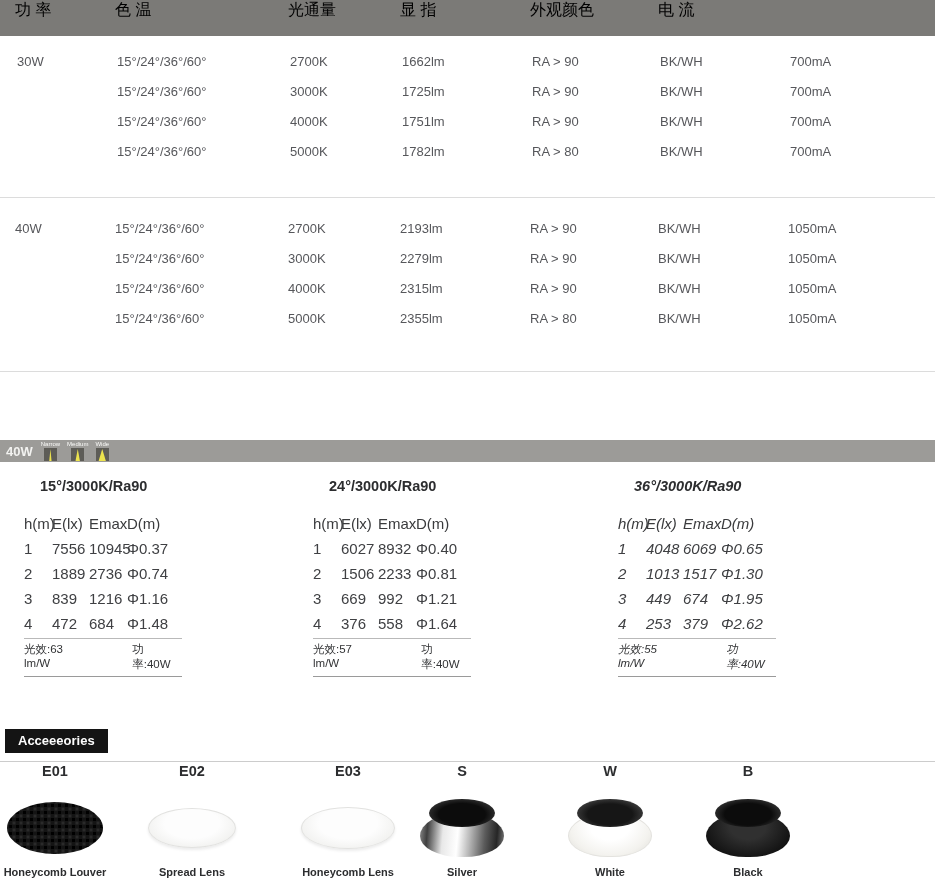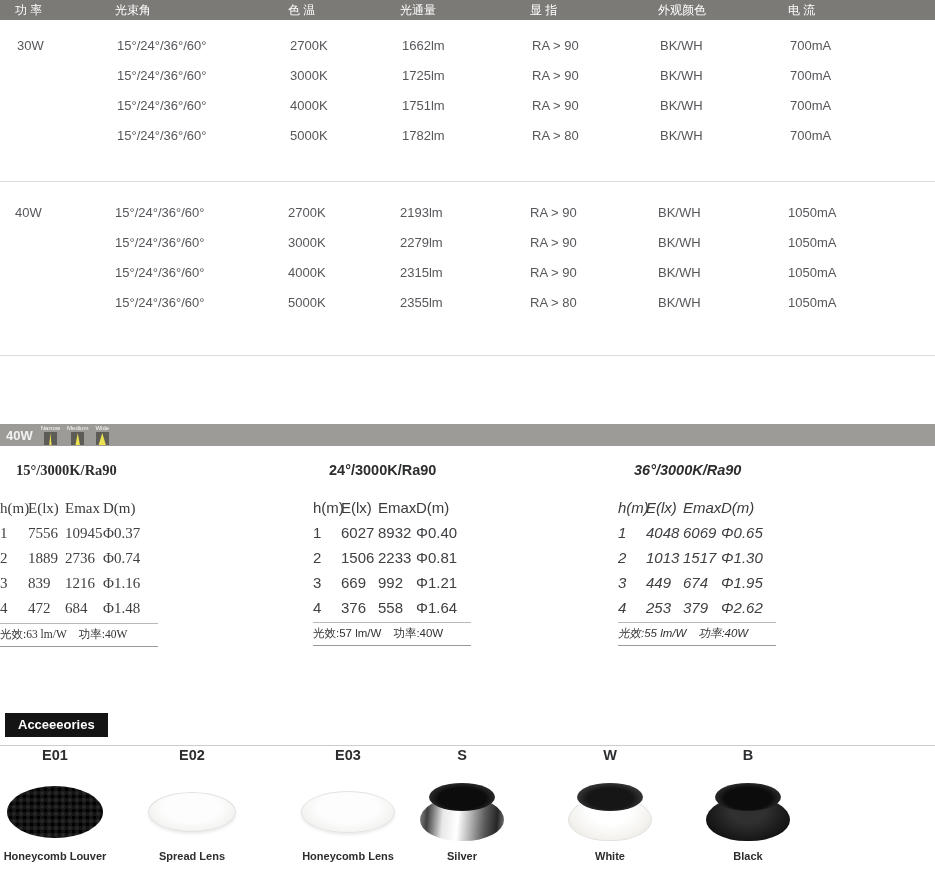--- a/index.html
+++ b/index.html
@@ -6,47 +6,47 @@
   html,body { background:#ffffff; }
   body {
     width:935px; height:878px; position:relative; overflow:hidden;
     font-family:"Liberation Sans","DejaVu Sans",sans-serif;
     color:#55565a;
   }
   .page { position:absolute; inset:0; }
 
   
   .spec-grid { display:grid; grid-template-columns:100px 173px 112px 130px 128px 130px auto; padding-left:15px; }
-  .spec-header { background:#7b7a77; color:#ffffff; height:20px; line-height:20px; font-size:12px; }
+  .spec-header { background:#7b7a77; color:#000000; height:36px; line-height:20px; font-size:16px; }
   .spec-group1 { padding:11px 0 30px 2px; }
   .spec-group2 { padding:16px 0 37px 0; }
   .spec-row { height:30px; line-height:30px; font-size:13px; color:#56575b; }
   .divider { border-top:1px solid #dcdcdc; }
 
   
   .pm-band { margin-top:68px; height:22px; background:#9c9b98; display:flex; align-items:center; }
   .pm-band-label { color:#f2f2f0; font-size:13px; font-weight:bold; padding:0 8px 0 6px; }
   .beam-icon { display:flex; flex-direction:column; align-items:center; margin-right:7px; }
   .beam-label { font-size:6px; line-height:7px; color:#fbfbf9; }
   .beam-box { width:13px; height:13px; background:#5d5c57; position:relative; }
   .beam-tri { position:absolute; inset:0; background:#ece34e; }
   .beam-tri.narrow { clip-path:polygon(50% 8%, 41% 100%, 59% 100%); }
   .beam-tri.medium { clip-path:polygon(50% 8%, 33% 100%, 67% 100%); }
   .beam-tri.wide   { clip-path:polygon(50% 8%, 22% 100%, 78% 100%); }
 
   
   .pm-area { position:relative; height:200px; }
   .pm-table { position:absolute; top:0; width:158px; }
-  .pm-t1 { left:0;font-family:Liberation Serif, serif; } .pm-t2 { left:313px; } .pm-t3 { left:618px;font-style:italic; }
+  .pm-t1 { left:24px; } .pm-t2 { left:313px; } .pm-t3 { left:618px;font-style:italic; }
   .pm-title { font-size:14.5px; font-weight:bold; color:#2c2d2f; margin:16px 0 0 16px; }
   .pm-grid { display:grid; grid-template-columns:28px 37px 38px auto; margin-top:17px; }
   .pm-grid span { line-height:25px; font-size:15px; color:#3f4043; }
   .pm-head span { color:#3a3b3d; }
   .pm-foot { margin-top:2px; padding:3px 0 4px 0; border-top:1px solid #b9b9b9; border-bottom:1px solid #9a9a9a;
-             display:flex; gap:12px; font-size:11.5px; color:#323335; }
+             display:flex; gap:40px; font-size:11.5px; color:#323335; }
 
   
   .acc-section { margin-top:67px; }
   .acc-badge { display:inline-block; margin-left:5px; background:#141414; color:#fdfdfd;
                font-size:13px; font-weight:bold; padding:4px 13px 5px 13px; }
   .acc-rule { border-top:1px solid #cccccc; margin-top:8px; }
   .acc-items { position:relative; height:122px; }
   .acc-item { position:absolute; top:0; width:150px; transform:translateX(-50%); text-align:center; }
   .acc-code { font-size:14.5px; font-weight:bold; color:#2c2d2f; line-height:18px; }
   .acc-img-wrap { height:76px; margin-top:10px; display:flex; align-items:center; justify-content:center; }
@@ -72,21 +72,20 @@
   .reflector.white .refl-rim { background:radial-gradient(ellipse at 50% 55%,#161616 48%,#454545 82%,#2e2e2e 100%); }
   .reflector.black .refl-cone { background:radial-gradient(ellipse at 50% 30%,#303030 30%,#161616 70%,#060606 100%); }
 </style>
 </head>
 <body>
 
 <div class="page">
 
   <div class="spec-grid spec-header">
     <span>功 率</span>
-    <span>光束角</span>
     <span>色 温</span>
     <span>光通量</span>
     <span>显 指</span>
     <span>外观颜色</span>
     <span>电 流</span>
   </div>
 
   <div class="spec-group1">
     <div class="spec-grid spec-row">
       <span>30W</span>

